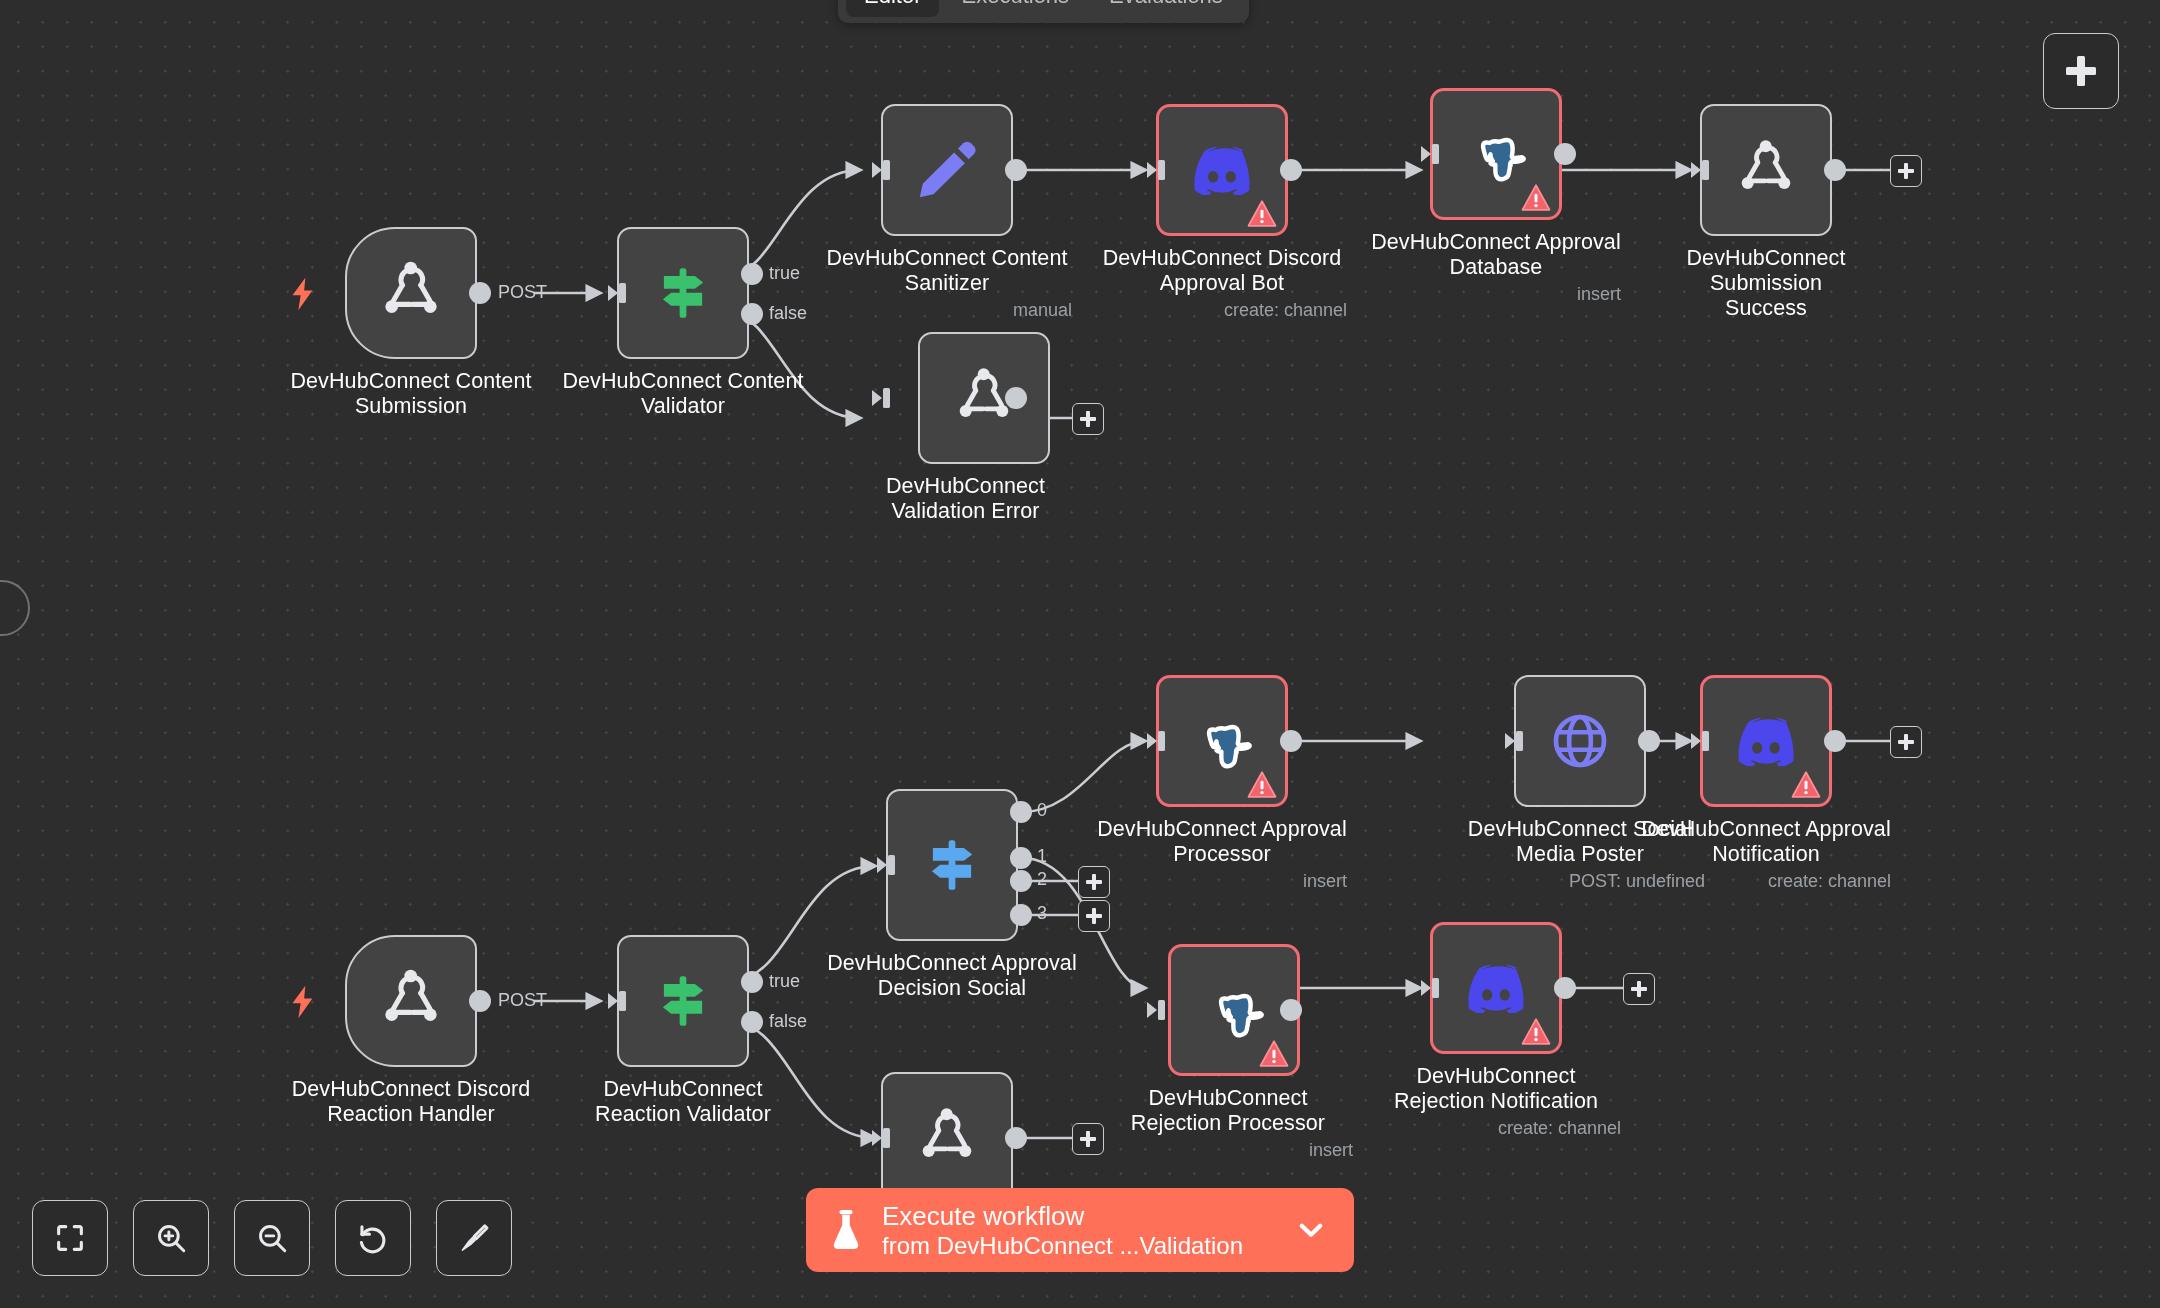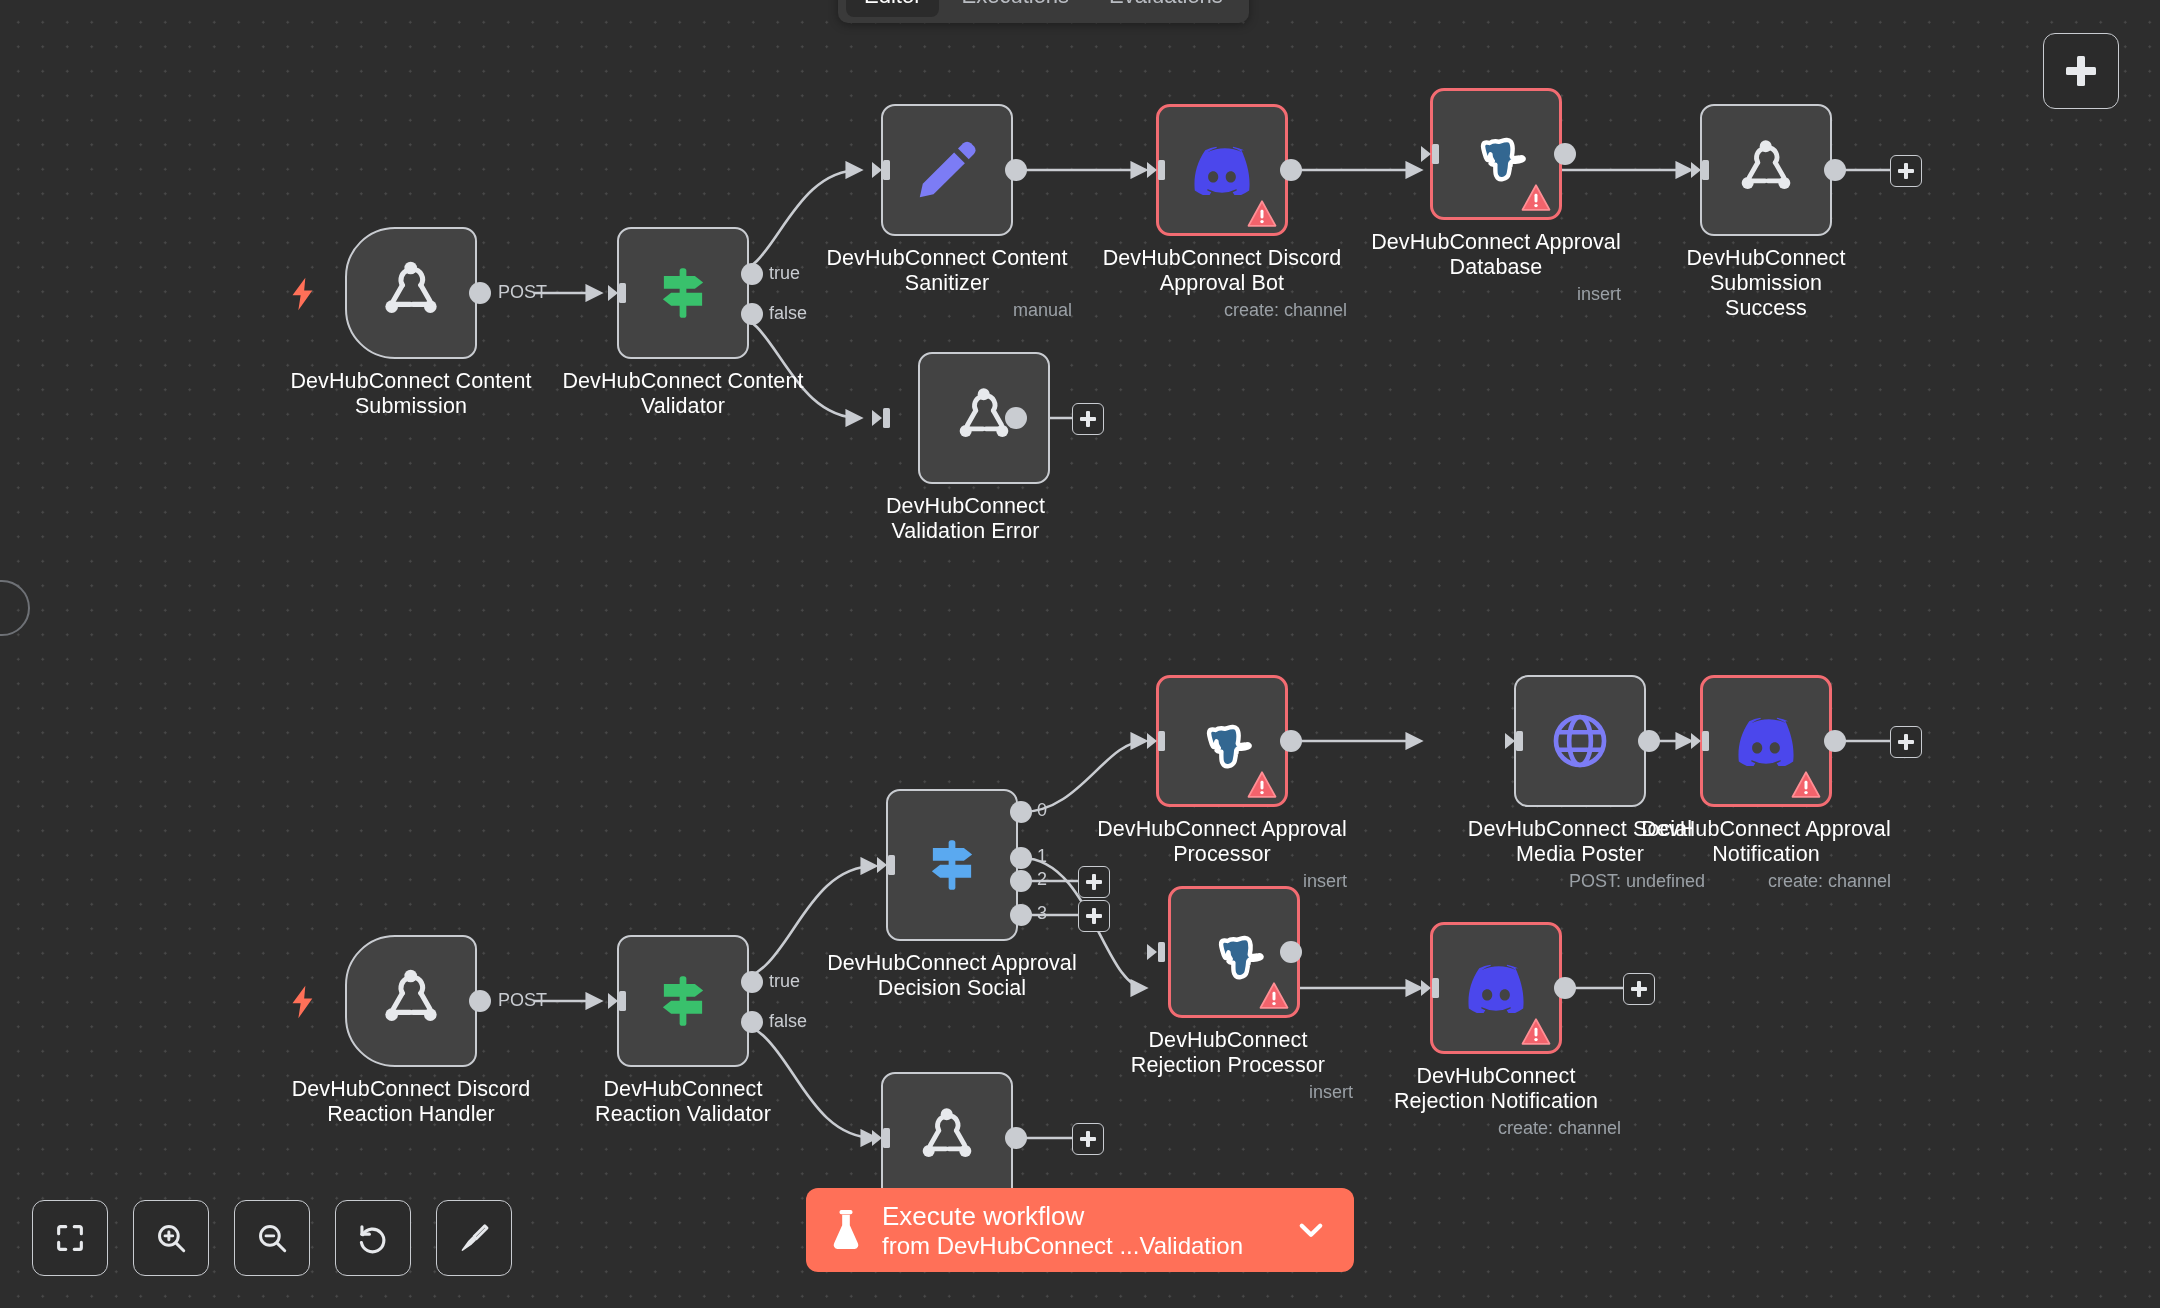--- a/index.html
+++ b/index.html
@@ -324,21 +324,21 @@
           <path d="M2,3 L12,11 L2,19 z" fill="#c9ccd1"></path>
         </svg>
     </div>
     <div class="port-out" style="left:124px;top:55px;"></div>
     <div class="caption narrow">DevHubConnect Submission Success</div>
   </div>
   <div class="stubplus" style="left:1890px;top:155px;">
       <i></i>
     </div>
 
-  <div class="node" style="left:881px;top:352px;padding-left:37px;">
+  <div class="node" style="left:881px;top:332px;padding-left:37px;">
     <div class="nbox">
       <svg width="72" height="72" viewBox="0 0 24 24">
         <g fill="none" stroke="#e7e9ec" stroke-width="1.6" stroke-linecap="round">
           <path d="M12.5 4.5a3.2 3.2 0 0 1 2.6 5.0"></path>
             <path d="M9.3 9.5A3.2 3.2 0 0 1 11 4.8"></path>
           <path d="M9.2 9.6 6.4 14.5"></path>
             <path d="M15.1 9.5l2.8 4.9"></path>
           <path d="M6.6 15.6h5.1"></path>
             <path d="M17.6 15.6h-5.0"></path>
         </g>
@@ -507,21 +507,21 @@
         </svg>
     </div>
     <div class="port-out" style="left:124px;top:55px;"></div>
     <div class="caption">DevHubConnect Approval Notification</div>
     <div class="subcap" style="top:195px;">create: channel</div>
   </div>
   <div class="stubplus" style="left:1890px;top:726px;">
       <i></i>
     </div>
 
-  <div class="node" style="left:1156px;top:886px;padding-left:12px;">
+  <div class="node" style="left:1156px;top:944px;padding-left:12px;">
     <div class="nbox err">
       <svg width="62" height="62" viewBox="0 0 24 24">
         <g stroke="#fff" stroke-width="1.7" fill="#336791" stroke-linejoin="round" stroke-linecap="round">
           <path d="M17.6 16.6c.2-1.6.1-1.9 1.3-1.6l.3.03c.9.04 2.1-.15 2.8-.47 1.5-.7.3-1.5-.9-1.2-2.8.58-3-.37-3-.37.87-4.25-.38-5.82-.38-5.82-.9-1.12-2.4-.59-4.5.1l-.07.02c-.4-.1-.85-.18-1.36-.2-1-.01-1.72.26-2.28.68 0 0-2.64-1.08-2.52 1.37.03.52.75 3.95 1.5 4.99.25.34.74.05.85-.3.28-.92.52-1.7.52-1.7s-.06 1.53.9 2.55c-.26.06-.46.16-.6.3-.3.31-.27.68-.2.8.23.38 1 .48 1.8.35-.05 1.8.02 3.56.25 4.1.24.55.76 1.9 2.55 1.5 1.5-.32 2.13-.9 2.4-2.18.2-.91.53-3.44.56-3.95"></path>
         </g>
       </svg>
       <svg class="warnbadge" viewBox="0 0 24 22">
         <path d="M12 1 L23 21 H1 Z" fill="#f3636c" stroke="#ff8f95" stroke-width="1.4" stroke-linejoin="round"></path>
         <rect x="10.8" y="8" width="2.4" height="7" rx="1.1" fill="#fff"></rect>
         <circle cx="12" cy="17.6" r="1.4" fill="#fff"></circle>

